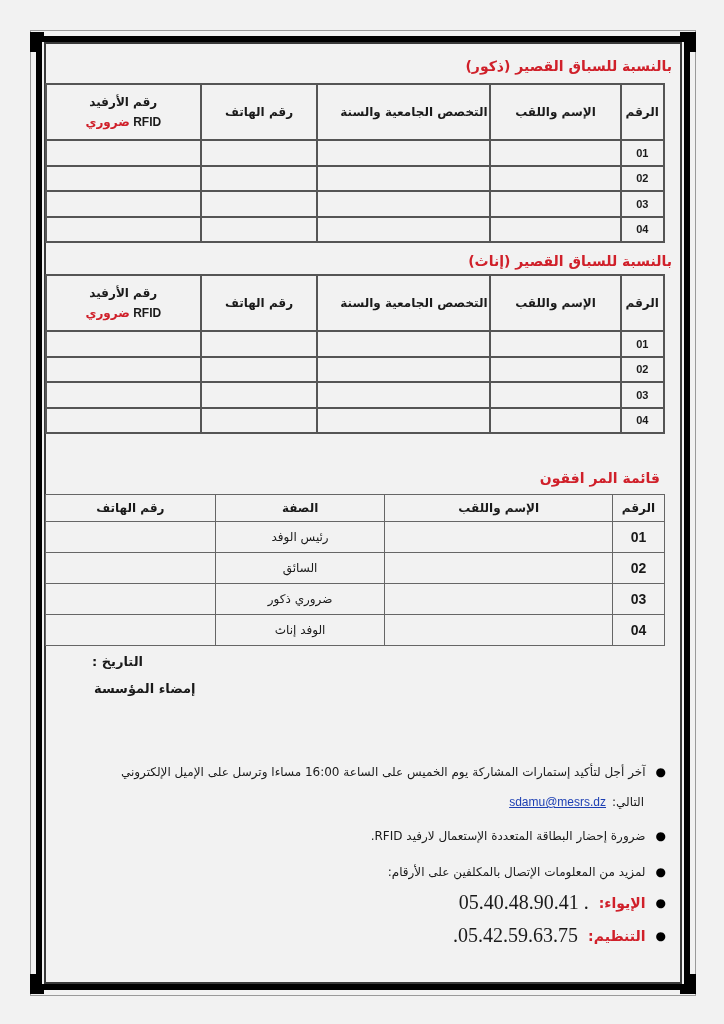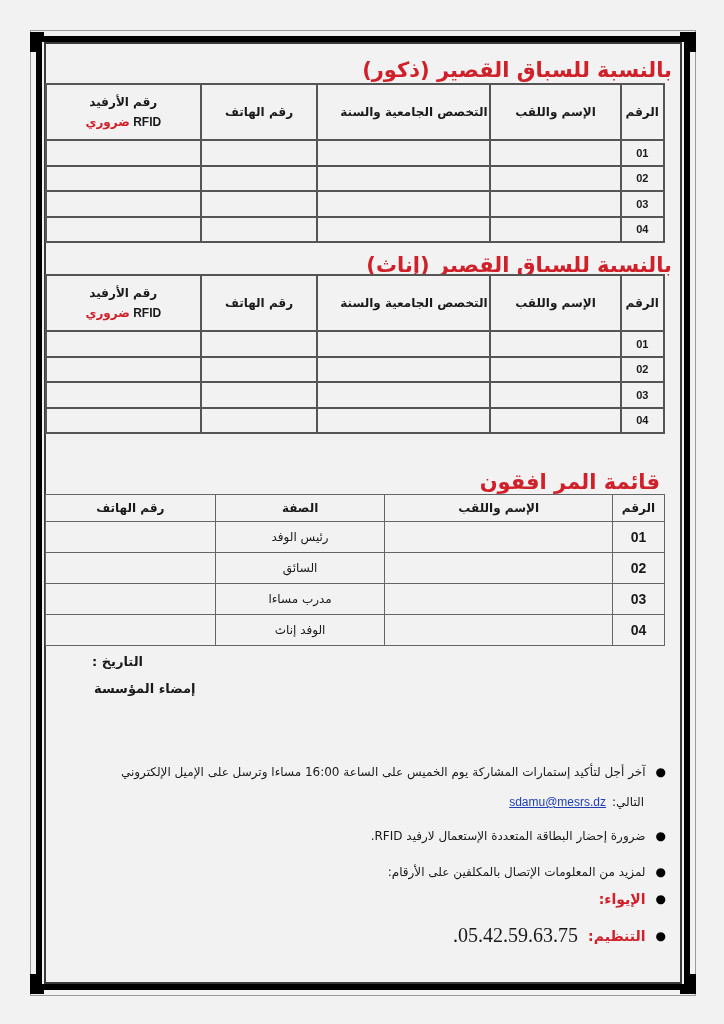--- a/index.html
+++ b/index.html
@@ -26,21 +26,21 @@
     .n-tr-a { left: 680px; top: 32px; width: 14px; height: 8px; }
     .n-tr-b { left: 690px; top: 32px; width: 6px;  height: 20px; }
     .n-bl-a { left: 30px; top: 986px; width: 14px; height: 8px; }
     .n-bl-b { left: 30px; top: 974px; width: 6px;  height: 20px; }
     .n-br-a { left: 680px; top: 986px; width: 14px; height: 8px; }
     .n-br-b { left: 690px; top: 974px; width: 6px;  height: 20px; }
 
     
     .section-title {
       position: absolute; right: 52px; color: #d0202a;
-      font-weight: bold; font-size: 21px; white-space: nowrap;
+      font-weight: bold; font-size: 14px; white-space: nowrap;
     }
 
     
     table { position: absolute; border-collapse: collapse; direction: rtl; background: #f2f2f2; }
     .reg td, .reg th {
       border: 2px solid #555; text-align: center; font-size: 12px; font-weight: normal;
     }
     .reg { left: 45px; width: 620px; }
     .reg th { height: 56px; font-weight: bold; font-size: 12px; }
     .reg td { height: 25.5px; }
@@ -196,21 +196,21 @@
   </tr>
   <tr>
     <td class="num">02</td>
     <td></td>
     <td>السائق</td>
     <td></td>
   </tr>
   <tr>
     <td class="num">03</td>
     <td></td>
-    <td>مدرب مساءا</td>
+    <td>ضروري ذكور</td>
     <td></td>
   </tr>
   <tr>
     <td class="num">04</td>
     <td></td>
     <td>الوفد إناث</td>
     <td></td>
   </tr>
 </tbody>
   </table>
@@ -230,18 +230,19 @@
   <span class="bullet">●</span>
   <span>ضرورة إحضار البطاقة المتعددة الإستعمال لارفيد RFID.</span>
 </div>
 <div class="note" style="top:865px;">
   <span class="bullet">●</span>
   <span>لمزيد من المعلومات الإتصال بالمكلفين على الأرقام:</span>
 </div>
 <div class="note" style="top:891px;">
   <span class="bullet">●</span>
   <span class="phone-label">الإيواء:</span>
+  <span class="phone-num">05.40.48.90.41 .</span>
 </div>
 <div class="note" style="top:924px;">
   <span class="bullet">●</span>
   <span class="phone-label">التنظيم:</span>
   <span class="phone-num">.05.42.59.63.75</span>
 </div>
 
 </body></html>

